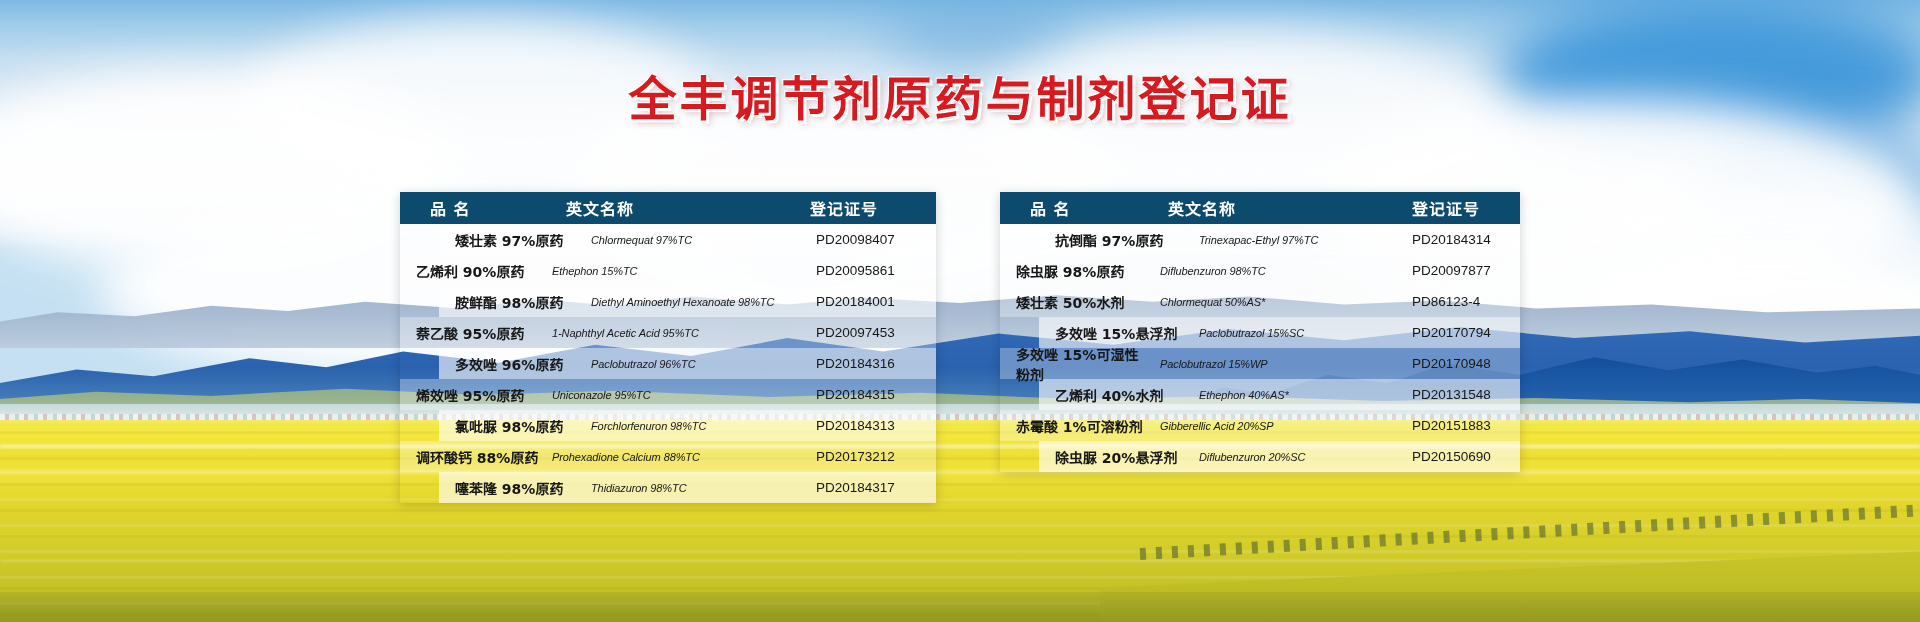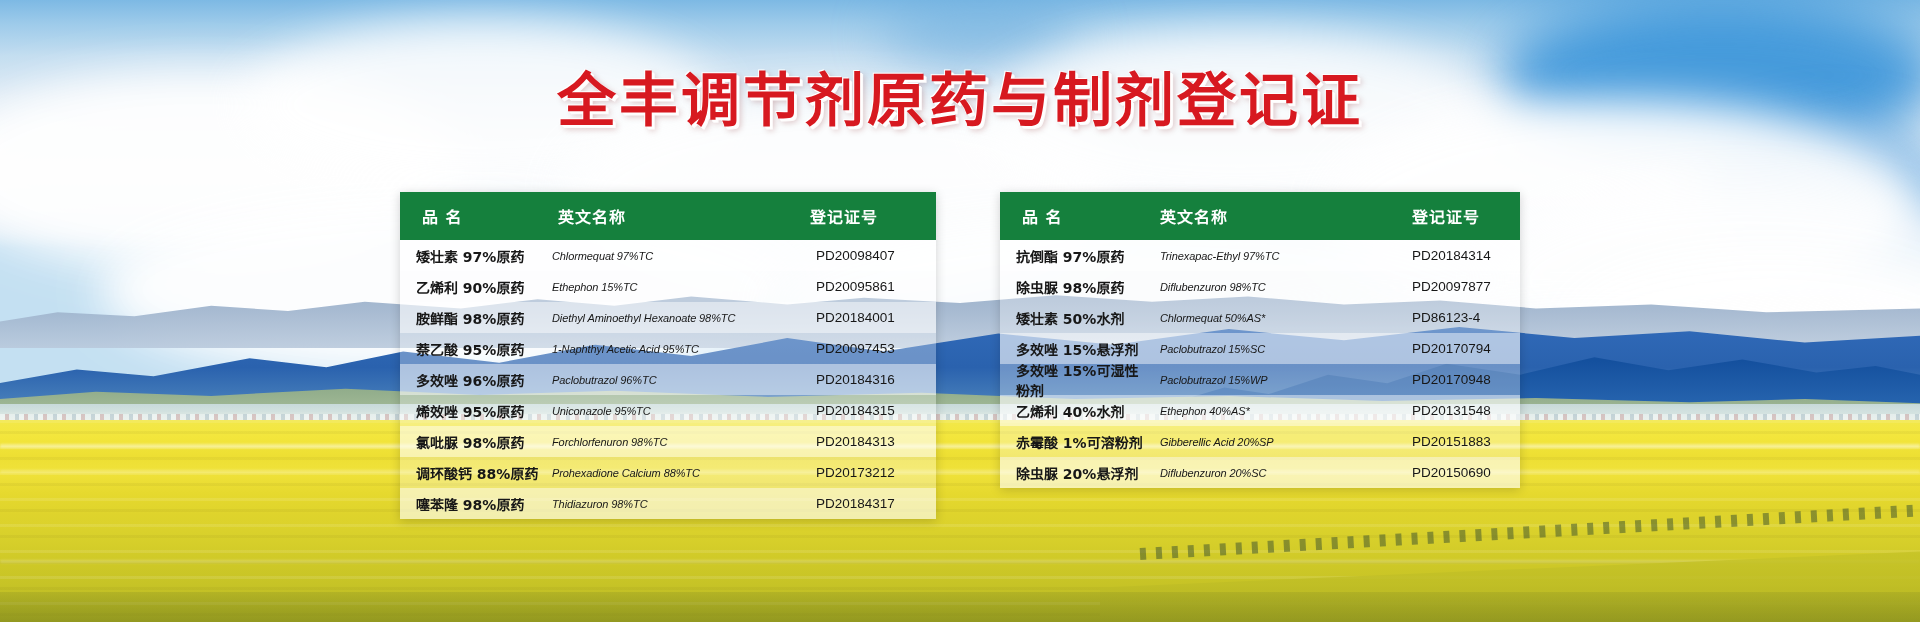--- a/index.html
+++ b/index.html
@@ -152,22 +152,22 @@
     transform:rotate(-3.2deg);transform-origin:left center;filter:blur(.6px);
   }
   
   .bottom-green{
     position:absolute;left:0;top:592px;width:1920px;height:30px;
     background:linear-gradient(to bottom,rgba(150,155,35,.35),rgba(120,130,30,.55));
   }
 
   
   #title{
-    position:absolute;left:0;top:53px;width:1920px;text-align:center;
-    font-size:59px;font-weight:bold;letter-spacing:3px;
+    position:absolute;left:0;top:60px;width:1920px;text-align:center;
+    font-size:48px;font-weight:bold;letter-spacing:3px;
     color:#d71920;
     font-family:"DejaVu Sans","Liberation Sans",sans-serif;
     text-shadow:
       2px 2px 0 #ffffff,
       -1px -1px 0 #ffffff,
       3px 3px 0 rgba(255,255,255,.9),
       4px 4px 6px rgba(120,0,0,.25);
     white-space:nowrap;
     z-index:5;
   }
@@ -176,34 +176,35 @@
   .table-card{
     position:absolute;top:192px;
     z-index:4;
     box-shadow:0 2px 10px rgba(0,0,0,.18);
   }
   #table-left{left:400px;width:536px;}
   #table-right{left:1000px;width:520px;}
 
   .thead{
     display:flex;align-items:center;
-    height:48px;
-    background:#15803d;
+    height:32px;
+    background:#0c4a6e;
     color:#ffffff;
     font-size:16px;font-weight:bold;letter-spacing:1px;
     font-family:"DejaVu Sans","Liberation Sans",sans-serif;
+    padding-left:8px;
   }
   .tbody{display:block;}
   .trow{
     display:flex;align-items:center;
     height:31px;
     font-size:14.5px;
     color:#171717;
   }
-  .trow.odd{background:rgba(255,255,255,.62);}
+  .trow.odd{background:rgba(255,255,255,.62);margin-left:39px;}
   .trow.even{background:rgba(255,255,255,.30);}
 
   
   .c-name{flex:0 0 148px;padding-left:16px;box-sizing:border-box;font-weight:bold;
           font-family:"DejaVu Sans","Liberation Sans",sans-serif;}
   .c-en  {flex:1 1 auto;padding-left:4px;box-sizing:border-box;}
   .c-reg {flex:0 0 120px;box-sizing:border-box;}
 
   .thead .c-name{padding-left:22px;}
   .thead .c-en{padding-left:10px;}

